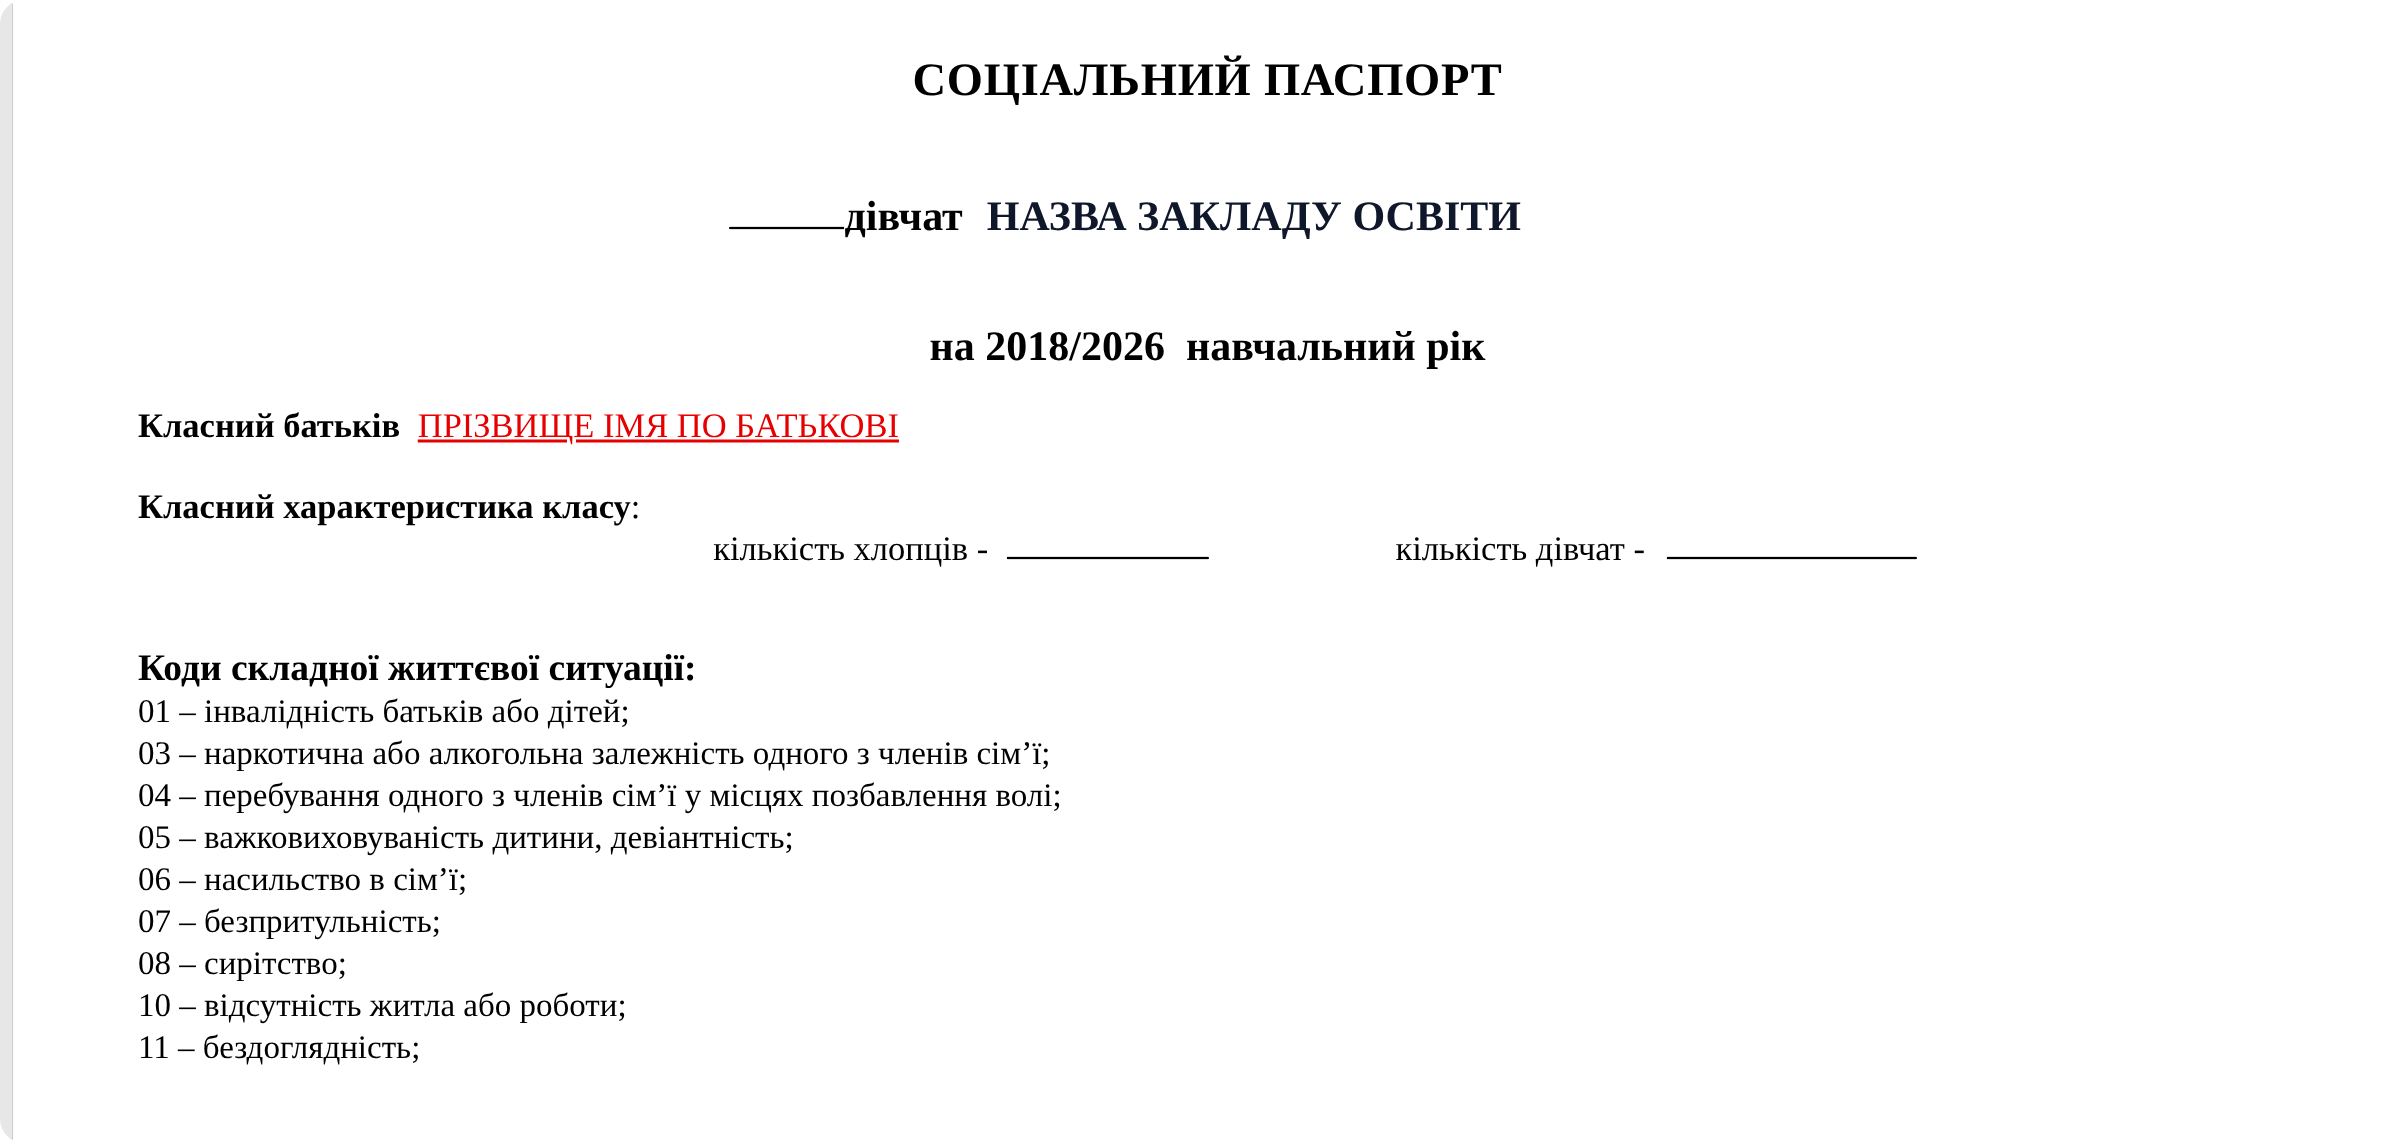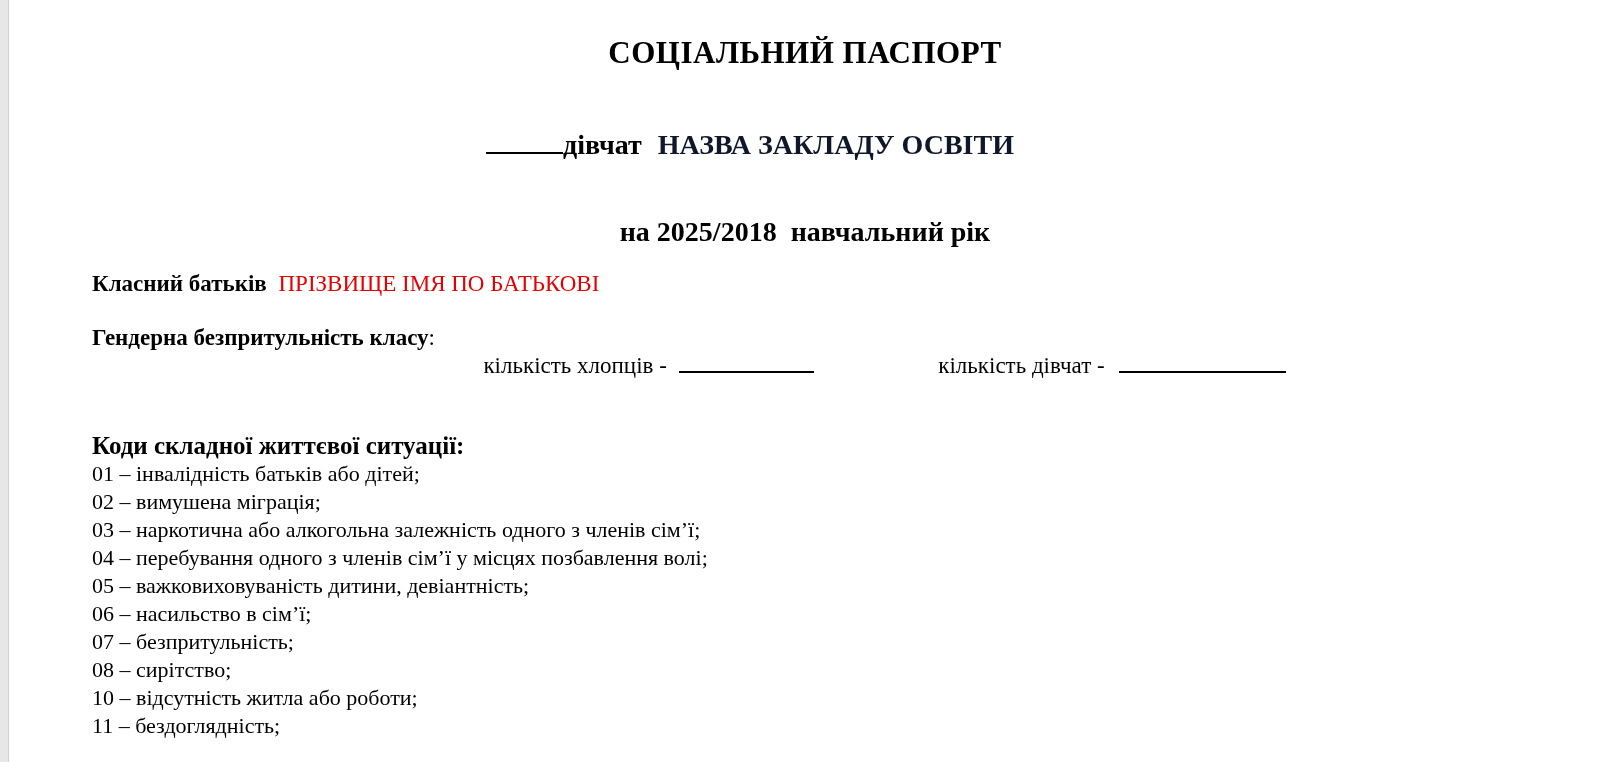--- a/index.html
+++ b/index.html
@@ -1,15 +1,15 @@
 <!DOCTYPE html>
 <html lang="uk"><head>
 <meta charset="utf-8">
 <style>
-  * { margin: 0; padding: 0; box-sizing: border-box; }
+  * { margin: 0; padding: 0; box-sizing: border-box; border-radius: 16px; }
   html, body { width: 1600px; height: 762px; }
   body {
     background: #ffffff;
     font-family: "Liberation Serif", "DejaVu Serif", serif;
     color: #000000;
     overflow: hidden;
     position: relative;
   }
   .app-edge {
     position: absolute; left: 0; top: 0; bottom: 0; width: 9px;
@@ -39,21 +39,21 @@
   .school-name { margin-left: 16px; }
   .year-line {
     margin-top: 20px; line-height: 32px; font-size: 28px; font-weight: bold;
     white-space: pre-wrap;
   }
   .teacher-line {
     margin-top: 22px; line-height: 28px; font-size: 23px;
   }
   .teacher-label { font-weight: bold; }
   .teacher-name {
-    font-weight: normal; margin-left: 6px;
+    font-weight: normal; text-decoration: underline; margin-left: 6px;
   }
   .gender-line {
     margin-top: 26px; line-height: 28px; font-size: 23px;
     display: flex; align-items: baseline;
   }
   .gender-label { font-weight: bold; }
   .gender-colon { font-weight: normal; }
   .gender-item { font-weight: normal; white-space: pre; }
   .gender-boys { margin-left: 14px; }
   .gender-girls { margin-left: 90px; text-align: center; }
@@ -73,44 +73,43 @@
 <div class="app-edge"></div>
 
 <div class="doc-page">
 
   <div class="doc-title center">СОЦІАЛЬНИЙ ПАСПОРТ</div>
 
   <div class="class-line center">
     <span class="blank blank-class"></span><span>дівчат</span><span class="school-name" style="color:#0f172a;">НАЗВА ЗАКЛАДУ ОСВІТИ</span>
   </div>
 
-  <div class="year-line center">на 2025/2018  навчальний рік</div>
+  <div class="year-line center">на 2018/2026  навчальний рік</div>
 
   <div class="teacher-line">
     <span class="teacher-label">Класний батьків</span>
     <span class="teacher-name" style="color:#e60000;">ПРІЗВИЩЕ ІМЯ ПО БАТЬКОВІ</span>
   </div>
 
   <div class="gender-line">
     <span>
-      <span class="gender-label">Гендерна безпритульність класу</span><span class="gender-colon">:</span>
+      <span class="gender-label">Класний характеристика класу</span><span class="gender-colon">:</span>
     </span>
     <span class="gender-item gender-boys">
       <span>кількість хлопців -</span><span class="blank blank-boys"></span>
     </span>
     <span class="gender-item gender-girls">
       <span>кількість дівчат -</span><span class="blank blank-girls"></span>
     </span>
   </div>
 
   <div class="codes-heading">Коди складної життєвої ситуації:</div>
 
   <ul class="codes-list">
     <li class="code-item">01 – інвалідність батьків або дітей;</li>
-    <li class="code-item">02 – вимушена міграція;</li>
     <li class="code-item">03 – наркотична або алкогольна залежність одного з членів сім’ї;</li>
     <li class="code-item">04 – перебування одного з членів сім’ї у місцях позбавлення волі;</li>
     <li class="code-item">05 – важковиховуваність дитини, девіантність;</li>
     <li class="code-item">06 – насильство в сім’ї;</li>
     <li class="code-item">07 – безпритульність;</li>
     <li class="code-item">08 – сирітство;</li>
     <li class="code-item">10 – відсутність житла або роботи;</li>
     <li class="code-item">11 – бездоглядність;</li>
 
   </ul>

